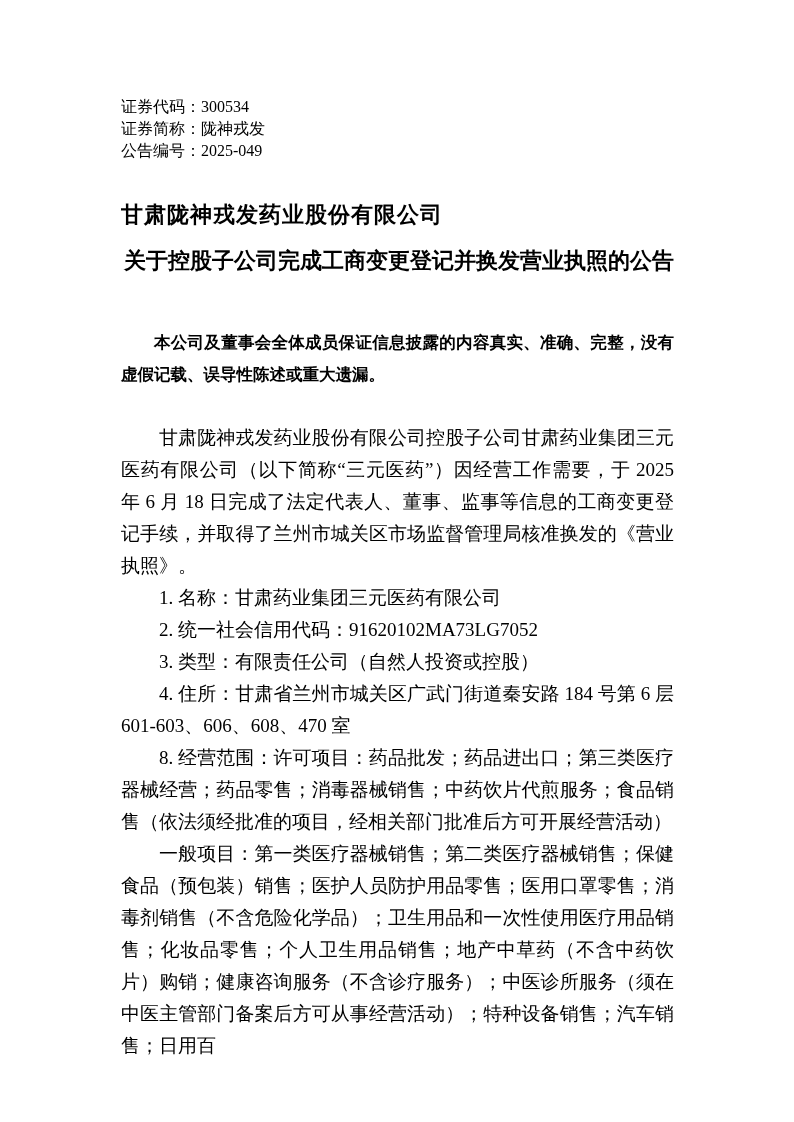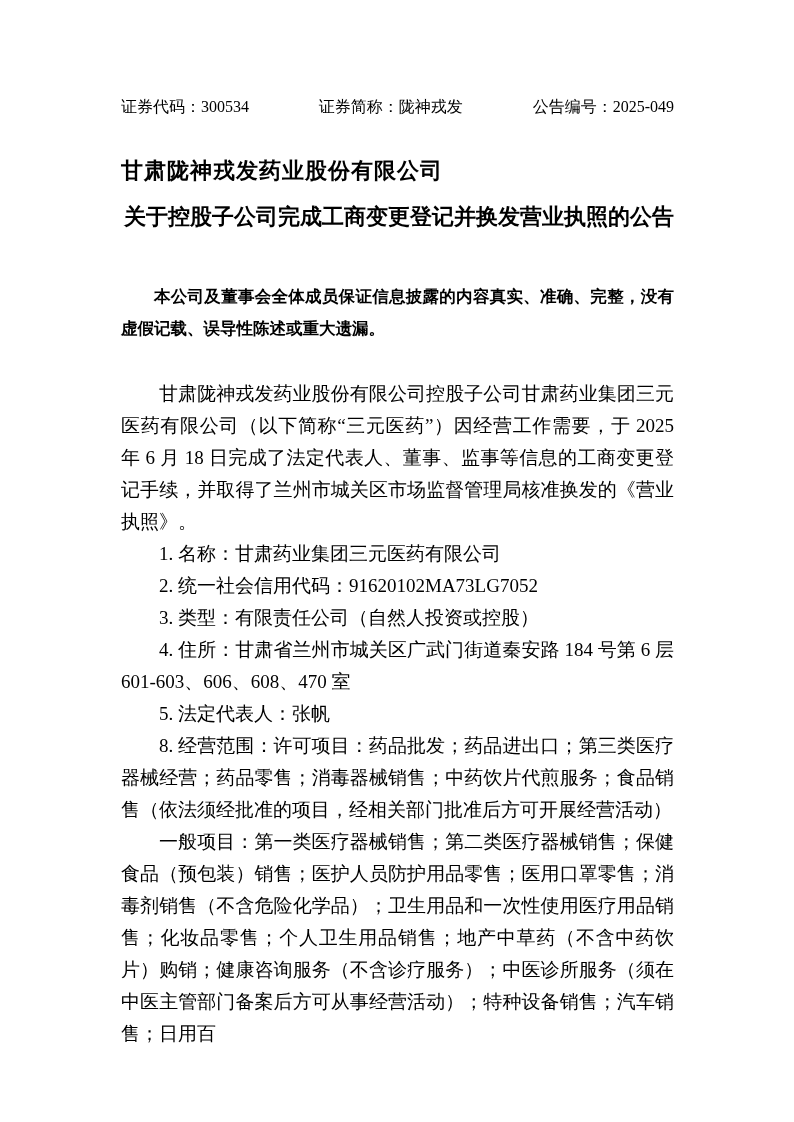--- a/index.html
+++ b/index.html
@@ -17,40 +17,41 @@
     background: #ffffff;
     padding: 96px 120px 0 121px;
   }
   .header-row {
     display: flex;
     justify-content: space-between;
     align-items: flex-start;
     font-size: 16px;
     line-height: 22px;
     white-space: nowrap;
+    flex-direction: column;
   }
   .doc-title {
     margin-top: 38px;
     font-family: "Liberation Sans", "DejaVu Sans", sans-serif;
     font-weight: bold;
     font-size: 22px;
     line-height: 30px;
     letter-spacing: 1px;
   }
   .doc-subtitle {
     margin-top: 16px;
     text-align: right;
     font-family: "Liberation Sans", "DejaVu Sans", sans-serif;
     font-weight: bold;
     font-size: 22px;
     line-height: 30px;
   }
   .disclaimer {
     margin-top: 50px;
-    font-family: Liberation Mono, monospace;
+    font-family: Liberation Sans, sans-serif;
     font-weight: bold;
     font-size: 16.5px;
     line-height: 32px;
     text-align: justify;
     text-indent: 2em;
   }
   .body-para {
     font-size: 19px;
     line-height: 32px;
     text-align: justify;
@@ -83,17 +84,16 @@
 
   <p class="disclaimer">本公司及董事会全体成员保证信息披露的内容真实、准确、完整，没有虚假记载、误导性陈述或重大遗漏。</p>
 
   <p class="body-para intro">甘肃陇神戎发药业股份有限公司控股子公司甘肃药业集团三元医药有限公司（以下简称“三元医药”）因经营工作需要，于 2025 年 6 月 18 日完成了法定代表人、董事、监事等信息的工商变更登记手续，并取得了兰州市城关区市场监督管理局核准换发的《营业执照》。</p>
 
 
   <p class="body-para">1. 名称：甘肃药业集团三元医药有限公司</p>
   <p class="body-para">2. 统一社会信用代码：91620102MA73LG7052</p>
   <p class="body-para">3. 类型：有限责任公司（自然人投资或控股）</p>
   <p class="body-para">4. 住所：甘肃省兰州市城关区广武门街道秦安路 184 号第 6 层 601-603、606、608、470 室</p>
-  <p class="body-para">5. 法定代表人：张帆</p>
   <p class="body-para">8. 经营范围：许可项目：药品批发；药品进出口；第三类医疗器械经营；药品零售；消毒器械销售；中药饮片代煎服务；食品销售（依法须经批准的项目，经相关部门批准后方可开展经营活动）</p>
   <p class="body-para">一般项目：第一类医疗器械销售；第二类医疗器械销售；保健食品（预包装）销售；医护人员防护用品零售；医用口罩零售；消毒剂销售（不含危险化学品）；卫生用品和一次性使用医疗用品销售；化妆品零售；个人卫生用品销售；地产中草药（不含中药饮片）购销；健康咨询服务（不含诊疗服务）；中医诊所服务（须在中医主管部门备案后方可从事经营活动）；特种设备销售；汽车销售；日用百</p>
 
 </div>
 
 </body></html>

